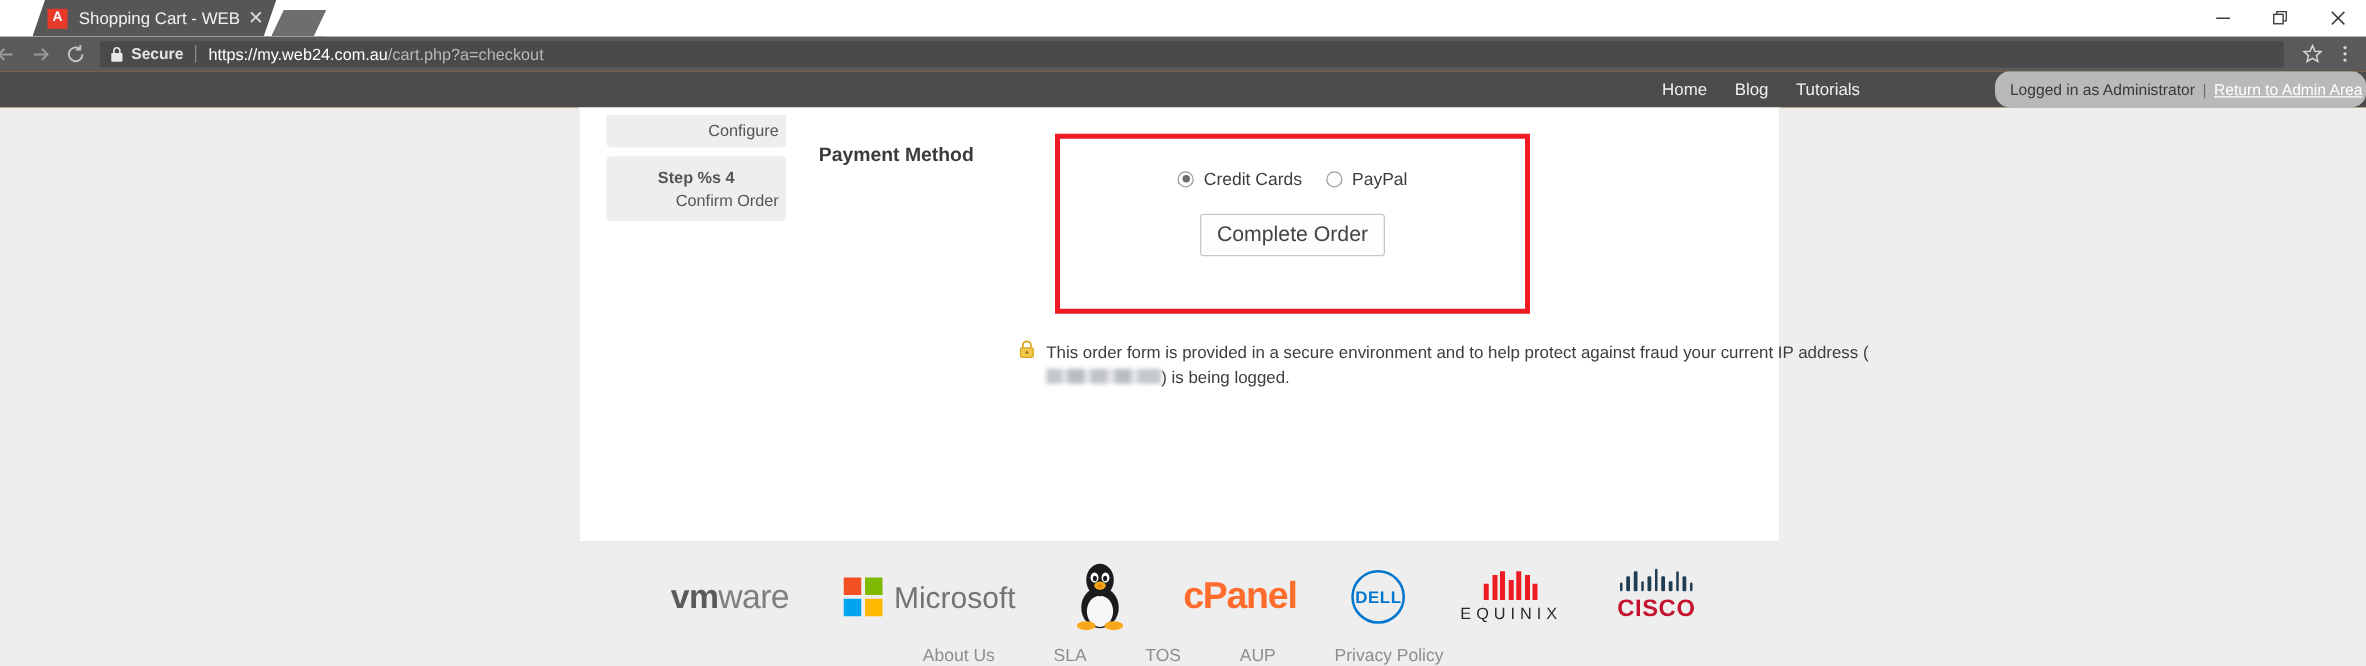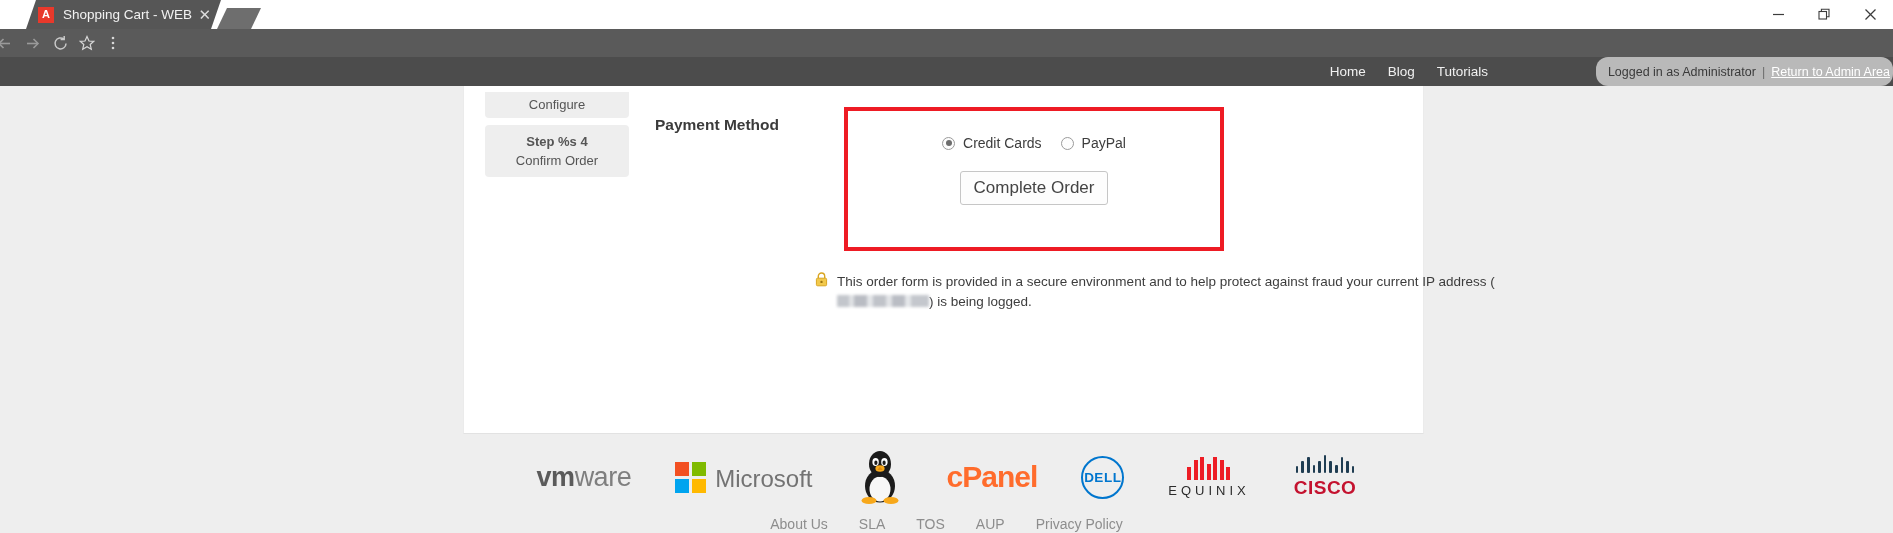--- a/index.html
+++ b/index.html
@@ -129,21 +129,21 @@
   .card-inner { display: flex; padding: 0; }
 
   
   .steps { width: 165px; padding: 6px 0 0 21px; flex: none; }
   .step {
     background: #eeeeee; border-radius: 4px; text-align: center;
     margin-bottom: 7px; padding: 9px 6px; color: #555555;
   }
   .step.clipped { padding-top: 0; height: 26px; border-radius: 0 0 4px 4px; }
   .step .s-num { font-size: 13px; font-weight: bold; margin-bottom: 4px; }
-  .step .s-lbl { font-size: 13px; }
+  .step .s-lbl { font-size: 13px; text-align: right; }
   .step.clipped .s-lbl { line-height: 26px; }
   .step.active { background: #a2c86b; color: #ffffff; }
   .step.active .s-num { color: #ffffff; }
   .step.active .s-lbl { color: #ffffff; }
 
   
   .pay-col { flex: 1; padding: 30px 0 0 26px; position: relative; }
   .pay-title { font-size: 15.5px; color: #3b3b3b; font-weight: bold; }
 
   .redbox {
@@ -227,21 +227,21 @@
   .eq-mark { display: flex; align-items: flex-end; gap: 2.5px; height: 23px; }
   .eq-mark i { width: 4px; background: #ed1c24; display: block; }
   .equinix .eq-txt { font-size: 13px; color: #2b2b2b; letter-spacing: 4px; }
   .cisco { display: flex; flex-direction: column; align-items: center; gap: 4px; }
   .cisco-bars { display: flex; align-items: flex-end; gap: 3px; height: 18px; }
   .cisco-bars i { width: 2.6px; background: #1f3d52; border-radius: 1px; display: block; }
   .cisco-txt { font-size: 19px; font-weight: bold; color: #c4122f; letter-spacing: 0.5px; }
 
   .flinks {
     display: flex; align-items: center; justify-content: center;
-    gap: 31px; margin-top: -4px;
+    gap: 47px; margin-top: -4px;
   }
   .flinks a { color: #8d8d8d; font-size: 14px; text-decoration: none; }
 </style>
 </head>
 <body>
 
 <div class="browser">
 
   <div class="tabstrip">
     <div class="tabstrip-left-stub"></div>
@@ -288,20 +288,33 @@
         <polyline points="9.5,4 14,8.5 9.5,13" fill="none" stroke="#9a9a9a" stroke-width="1.6"></polyline>
       </svg>
     </div>
     <div class="navbtn">
       <svg width="17" height="17" viewBox="0 0 17 17">
         <path d="M14 8.5 A5.5 5.5 0 1 1 12 4.2" fill="none" stroke="#c9c9c9" stroke-width="1.5"></path>
         <polyline points="12.2,0.9 12.2,4.6 8.6,4.6" fill="none" stroke="#c9c9c9" stroke-width="1.5"></polyline>
       </svg>
     </div>
 
+    <div class="omnibox">
+      <span class="lock-ico">
+        <svg width="11" height="13" viewBox="0 0 11 13">
+          <rect x="1" y="5.3" width="9" height="7" rx="1" fill="#e8e8e8"></rect>
+          <path d="M3.1 5.3 V3.6 a2.4 2.4 0 0 1 4.8 0 V5.3" fill="none" stroke="#e8e8e8" stroke-width="1.3"></path>
+        </svg>
+      </span>
+      <span class="secure-txt">Secure</span>
+      <span class="omni-sep"></span>
+      <span class="url">
+        <span class="host">https://my.web24.com.au</span><span class="path">/cart.php?a=checkout</span>
+      </span>
+    </div>
 
     <div class="star-btn">
       <svg width="16" height="16" viewBox="0 0 16 16">
         <polygon points="8,1.5 10,6 14.8,6.3 11.2,9.5 12.3,14.2 8,11.7 3.7,14.2 4.8,9.5 1.2,6.3 6,6" fill="none" stroke="#d8d8d8" stroke-width="1.2"></polygon>
       </svg>
     </div>
     <div class="menu-btn">
       <svg width="4" height="16" viewBox="0 0 4 16">
         <circle cx="2" cy="3" r="1.3" fill="#d8d8d8"></circle>
         <circle cx="2" cy="8" r="1.3" fill="#d8d8d8"></circle>

